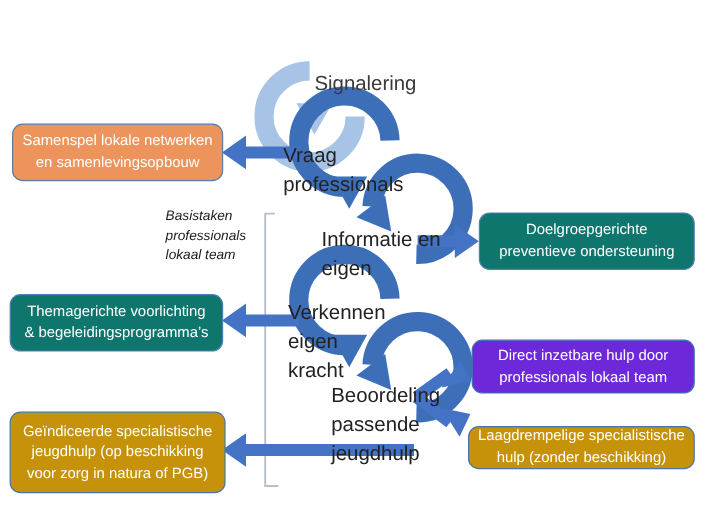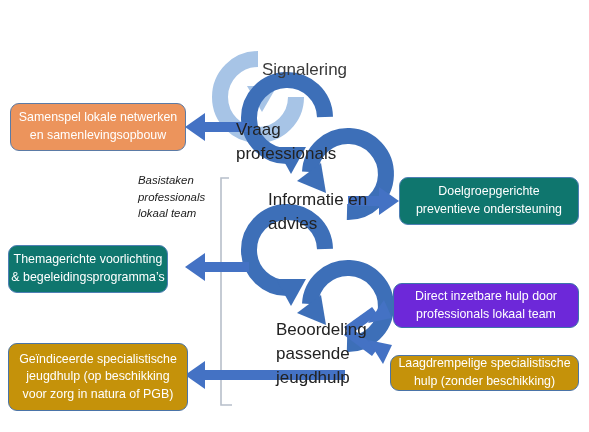--- a/index.html
+++ b/index.html
@@ -127,42 +127,44 @@
       <polygon points="205,361 205,389 185,375" fill="#4472c4"></polygon>
     </g>
   </svg>
 
   <div class="cyclabel light" style="left:262px;top:58px;width:80px;">Signalering</div>
 
   <div class="cyclabel" style="left:236px;top:118px;width:92px;">Vraag
 professionals</div>
 
   <div class="cyclabel" style="left:268px;top:188px;width:100px;">Informatie en
-advies</div>
+eigen</div>
 
+  <div class="cyclabel" style="left:240px;top:249px;width:92px;">Verkennen
+eigen kracht</div>
 
   <div class="cyclabel" style="left:276px;top:318px;width:90px;">Beoordeling
 passende
 jeugdhulp</div>
 
   <div class="bracket-label" style="left:138px;top:172px;width:86px;">Basistaken
 professionals
 lokaal team</div>
 
   <div class="box box-orange" style="left:10px;top:103px;width:176px;height:48px;">
     <span>Samenspel lokale netwerken
 en samenlevingsopbouw</span>
   </div>
 
   <div class="box box-green" style="left:399px;top:177px;width:180px;height:48px;">
     <span>Doelgroepgerichte
 preventieve ondersteuning</span>
   </div>
 
-  <div class="box box-green" style="left:8px;top:245px;width:160px;height:48px;">
+  <div class="box box-green" style="left:8px;top:245px;width:178px;height:48px;">
     <span>Themagerichte voorlichting
 &amp; begeleidingsprogramma’s</span>
   </div>
 
   <div class="box box-blue" style="left:393px;top:283px;width:186px;height:45px;">
     <span>Direct inzetbare hulp door
 professionals lokaal team</span>
   </div>
 
   <div class="box box-gold" style="left:8px;top:343px;width:180px;height:68px;">

